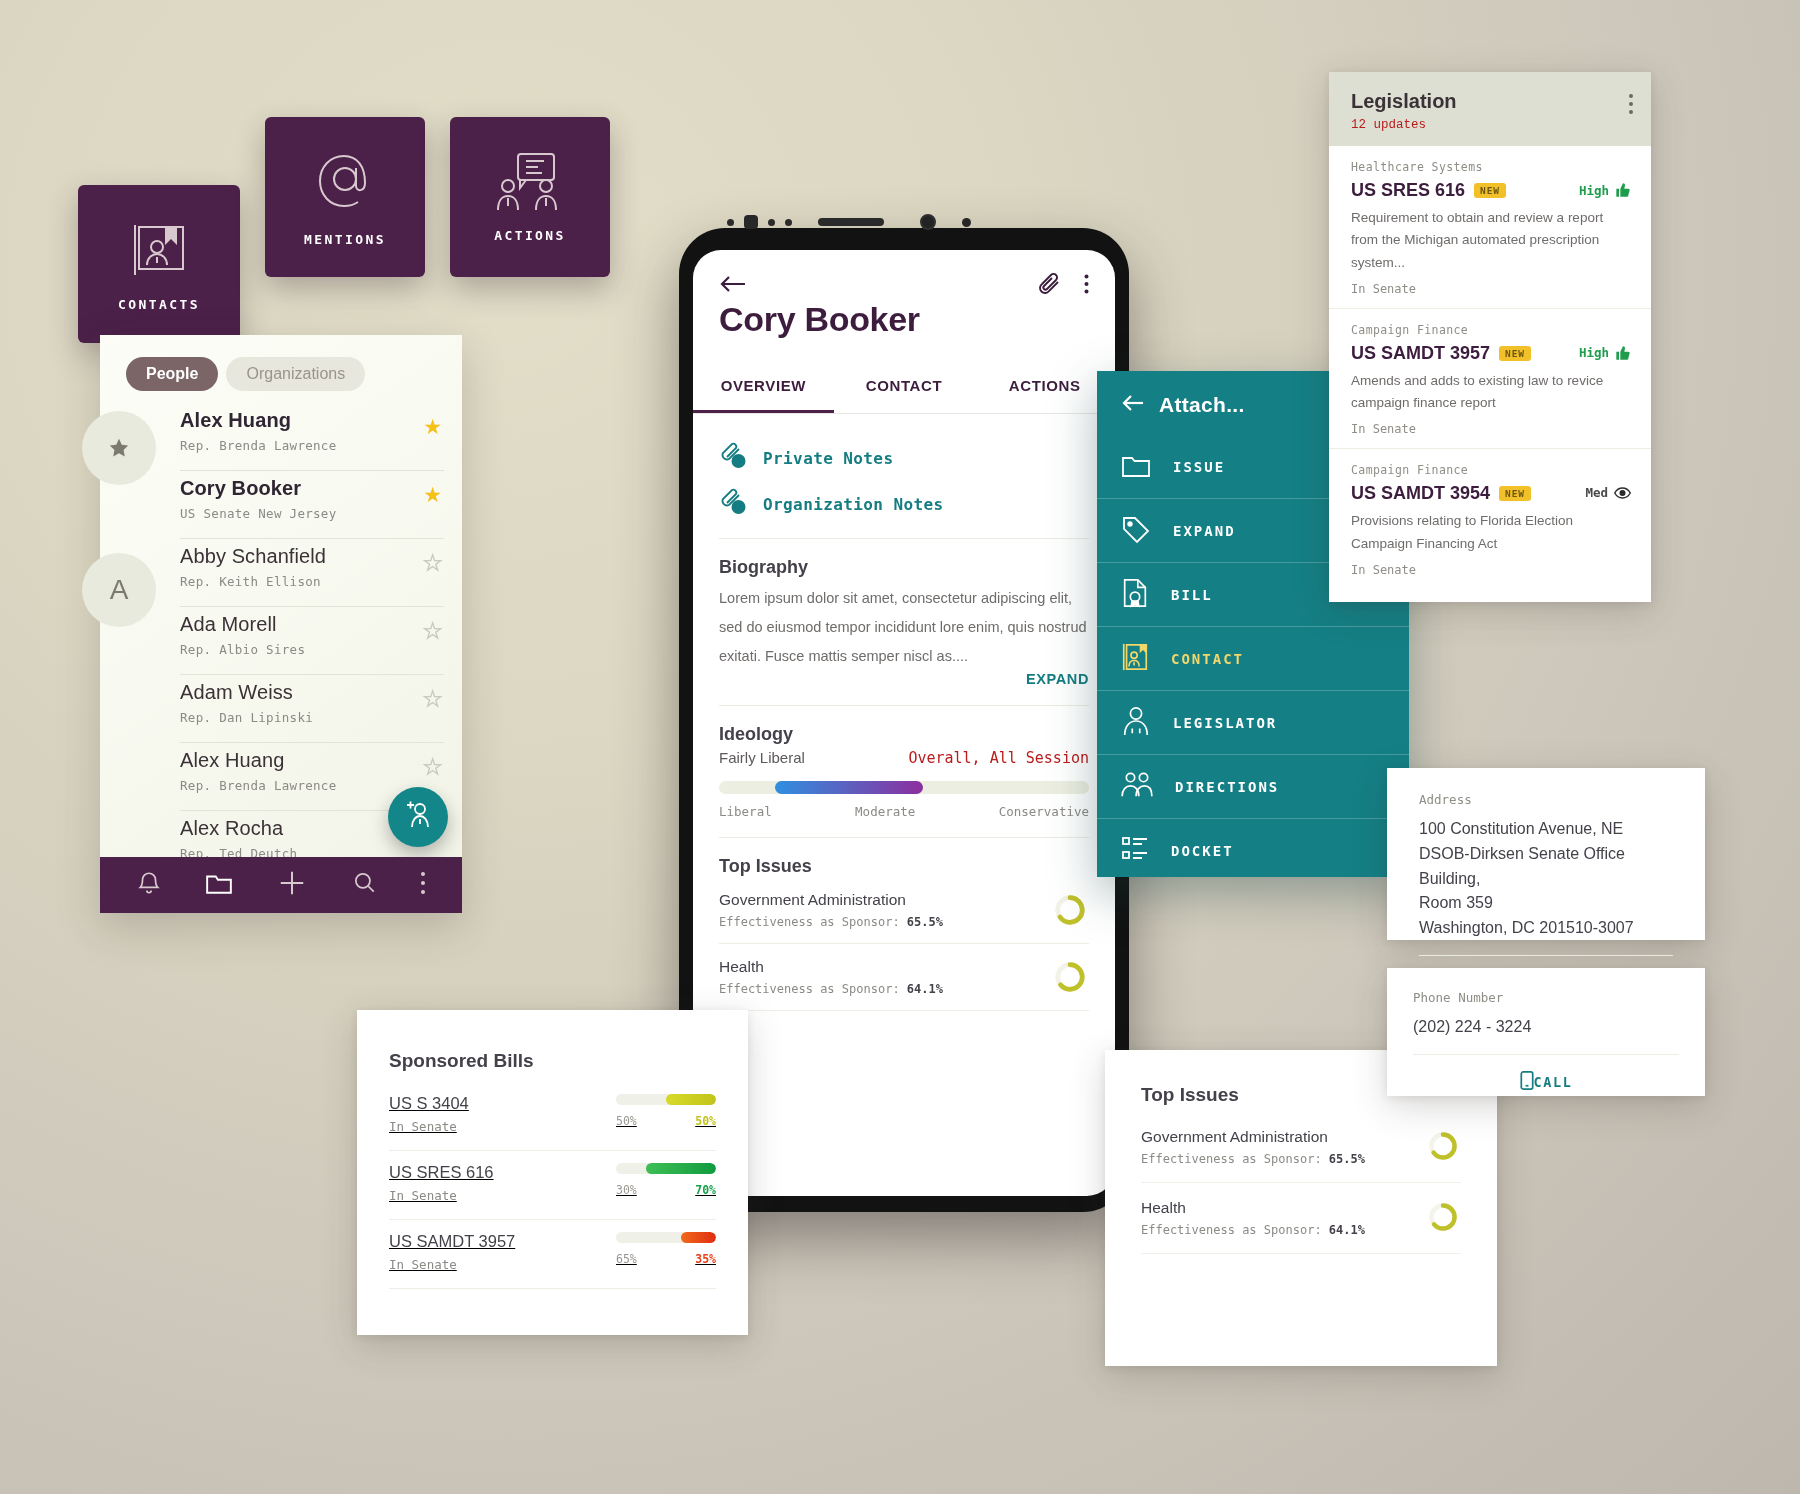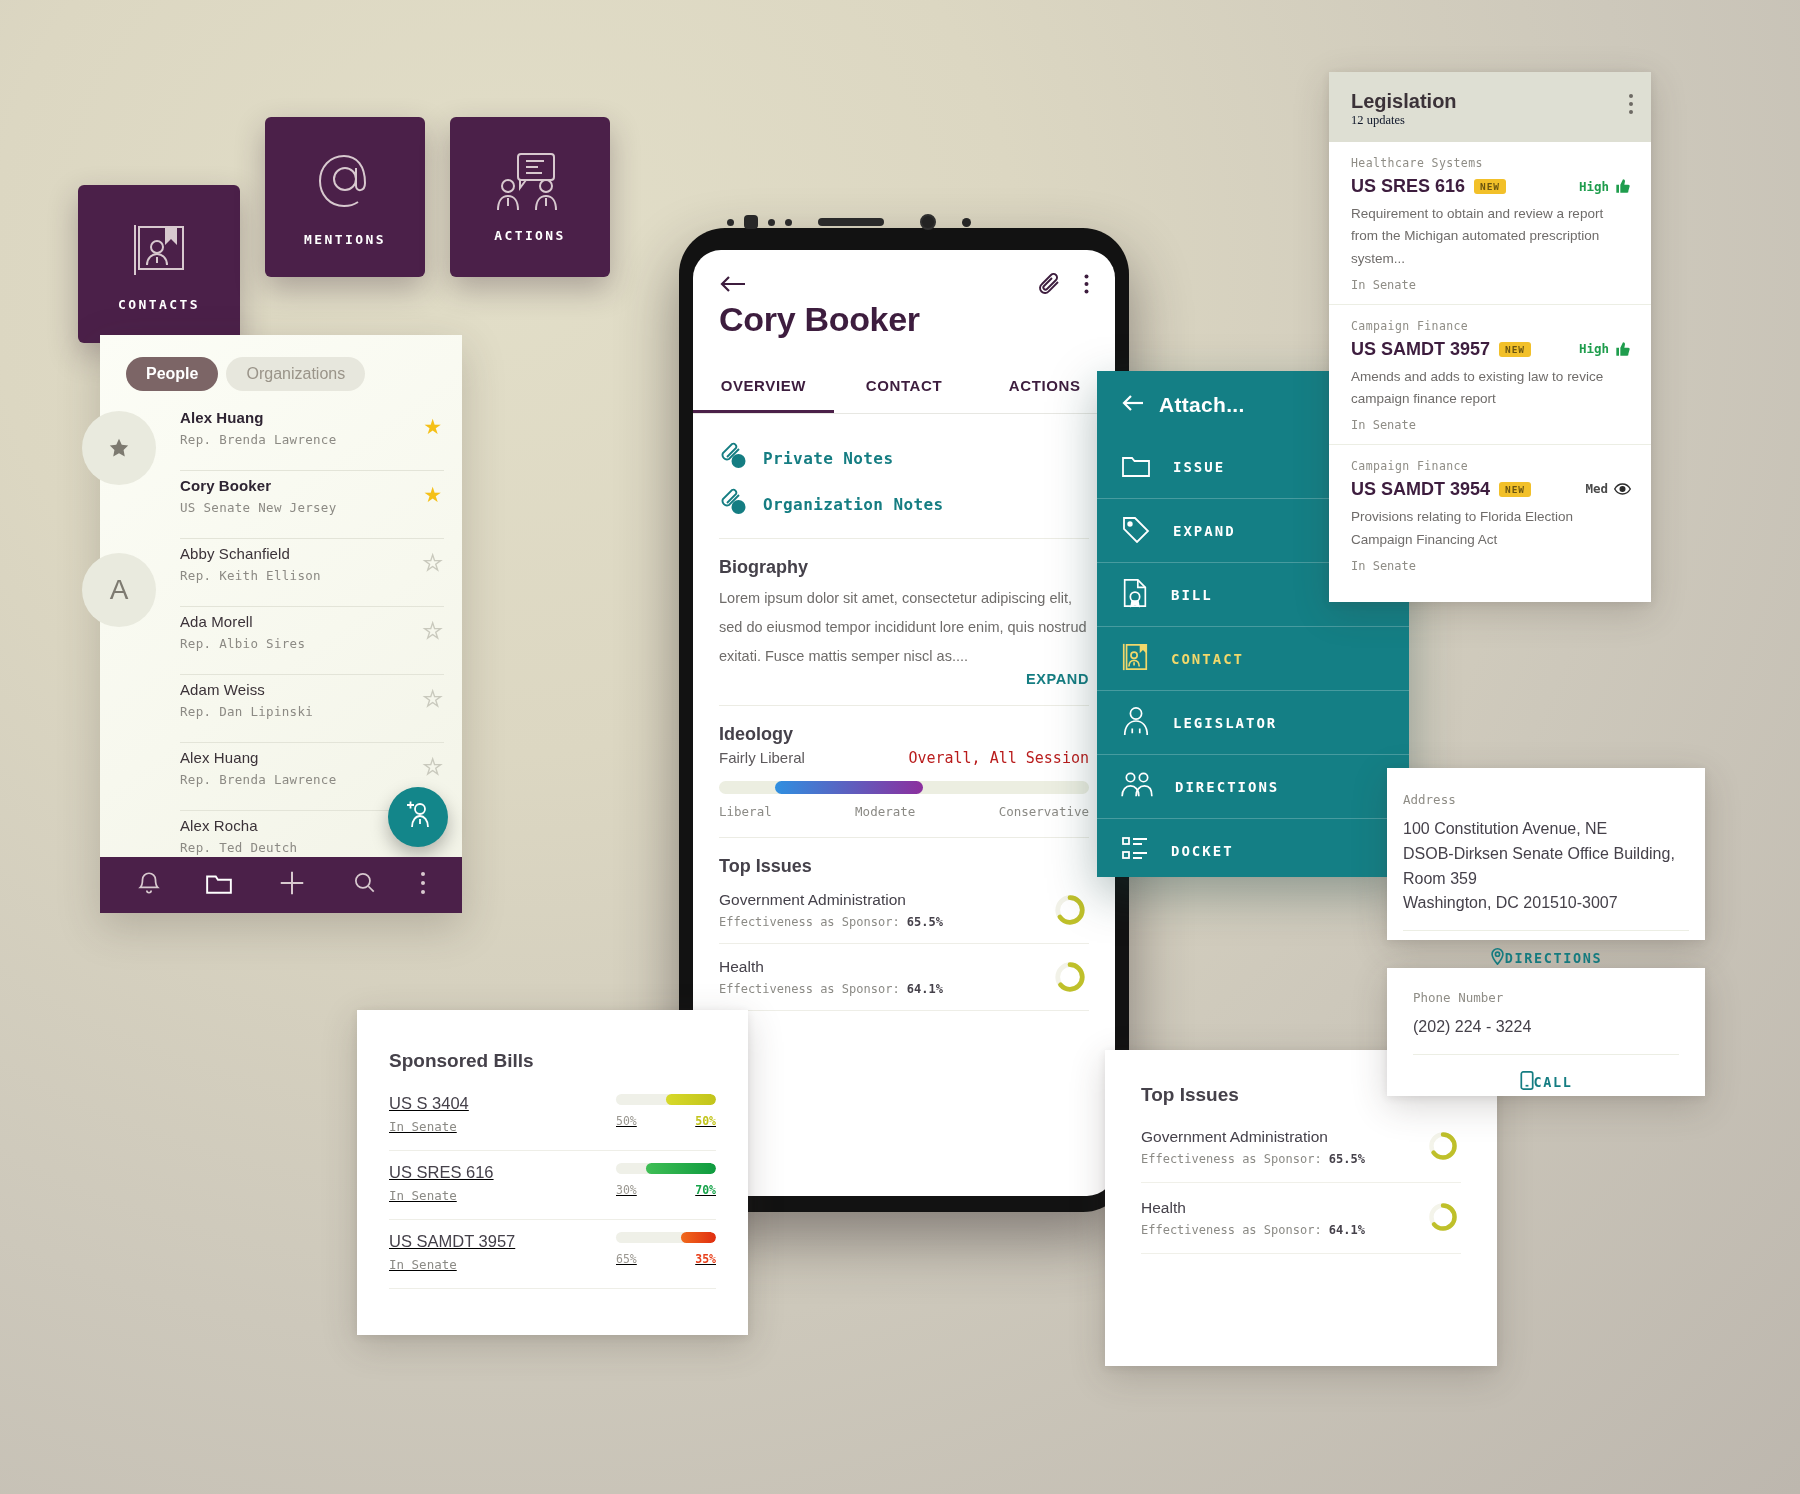--- a/index.html
+++ b/index.html
@@ -46,21 +46,21 @@
   }
   .seg.active { background: #7c6566; color: #fff; font-weight: 600; }
   .seg.inactive { background: #e7e7dd; color: #9a9489; }
 
   .contact-rows { position: relative; }
   .c-row {
     position: relative; height: 68px; margin-left: 80px; margin-right: 18px;
     border-bottom: 1px solid #e3e4d8; padding-top: 6px;
   }
   .c-row:last-child { border-bottom: none; }
-  .c-name { font-size: 15px; color: #3b3238; letter-spacing: .1px; }
+  .c-name { font-size: 20px; color: #3b3238; letter-spacing: .1px; }
   .c-name.bold { font-weight: 700; color: #2f2533; }
   .c-sub { font-size: 12.5px; color: #8c8a84; margin-top: 6px; letter-spacing: .3px;
            font-family: "DejaVu Sans Mono", monospace; }
   .c-star { position: absolute; right: 2px; top: 12px; font-size: 21px; }
   .c-star.on { color: #f5c017; }
   .c-star.off { color: transparent; -webkit-text-stroke: 1.3px #c9c9bd; }
   .avatar-bubble {
     position: absolute; left: -18px; width: 74px; height: 74px; border-radius: 50%;
     background: #e9eade; display: flex; align-items: center; justify-content: center;
     color: #7d7a70; font-size: 28px;
@@ -142,22 +142,22 @@
     border-bottom: 1px solid rgba(255,255,255,.22);
   }
   .am-item .lbl { color: #fff; font-weight: 700; font-size: 14px; letter-spacing: 2px;
                   font-family: "DejaVu Sans Mono", monospace; }
   .am-item.sel .lbl { color: #f2d86b; }
 
   
   #legislation { left: 1329px; top: 72px; width: 322px; height: 530px; }
   #leg-head { background: #dedfd3; padding: 18px 22px 14px; position: relative; }
   #leg-head .t { font-size: 20px; font-weight: 700; color: #3b3238; }
-  #leg-head .s { font-size: 12.5px; color: #0f172a; 
-                 font-family: Liberation Serif, serif; }
+  #leg-head .s { font-size: 12.5px; color: #b91c1c; margin-top: 5px;
+                 font-family: Liberation Mono, monospace; }
   .kebab { position: absolute; right: 18px; top: 22px; }
   .kebab i { display: block; width: 4px; height: 4px; border-radius: 50%;
              background: #6d6a64; margin-bottom: 4px; }
   .leg-item { padding: 14px 22px 12px; border-bottom: 1px solid #eceee4; position: relative; }
   .leg-cat { font-size: 11.5px; color: #8f8d86; letter-spacing: .4px;
              font-family: "DejaVu Sans Mono", monospace; }
   .leg-id { font-size: 18px; font-weight: 700; color: #3d1d3e; margin-top: 6px;
             display: flex; align-items: center; gap: 9px; }
   .newbadge { background: #f2c029; color: #6b5510; font-size: 9.5px; font-weight: 700;
               padding: 2px 6px; border-radius: 3px; letter-spacing: .9px;
@@ -185,21 +185,21 @@
              font-size: 11.5px; font-family: "DejaVu Sans Mono", monospace; }
   .sb-nums .l { color: #9a9790; }
   .sb-nums .r { font-weight: 700; }
 
   
   #topissues { left: 1105px; top: 1050px; width: 392px; height: 316px; }
   #topissues .hd { font-size: 19px; font-weight: 600; color: #45414a; padding: 34px 0 6px 36px; }
   .tic-row { margin: 0 36px; padding: 16px 0 16px; border-bottom: 1px solid #f0f0e9; position: relative; }
 
   
-  #address-card { left: 1387px; top: 768px; width: 318px; height: 172px; padding: 24px 16px 0; }
+  #address-card { left: 1387px; top: 768px; width: 318px; height: 172px; padding: 24px 32px 0; }
   #phone-card { left: 1387px; top: 968px; width: 318px; height: 128px; padding: 22px 26px 0; }
   .fld-label { font-size: 12.5px; color: #8f8d86; font-family: "DejaVu Sans Mono", monospace; }
   .fld-val { font-size: 16px; color: #45414a; line-height: 1.55; margin-top: 10px; }
   .card-action { display: flex; align-items: center; justify-content: center; 
                  color: #157d82; font-weight: 700; font-size: 13.5px; letter-spacing: 1.6px;
                  border-top: 1px solid #eceee4; margin-top: 14px; padding-top: 16px;
                  font-family: "DejaVu Sans Mono", monospace; }
 </style>
 </head>
 <body>

